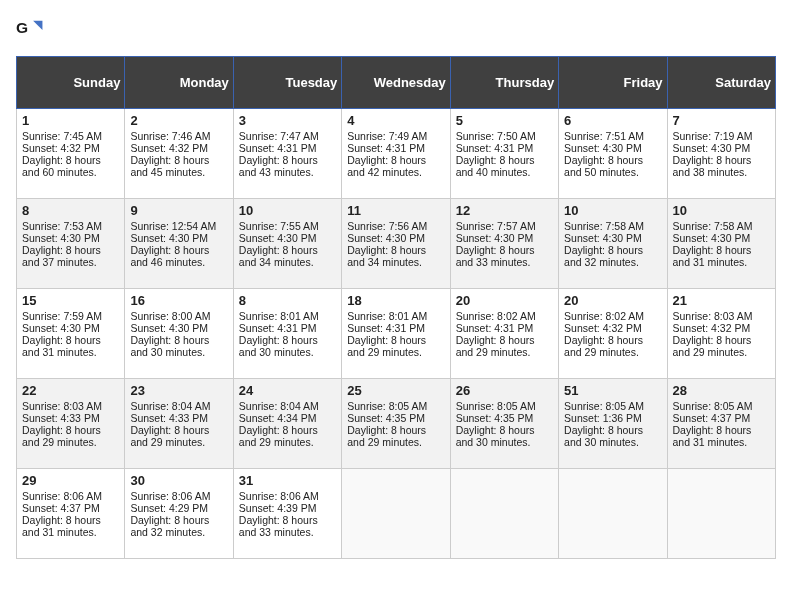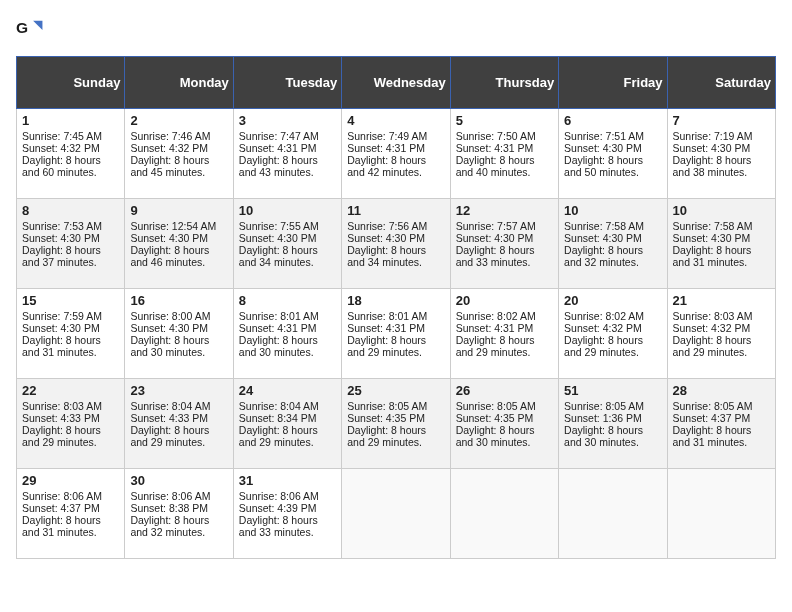--- a/index.html
+++ b/index.html
@@ -252,21 +252,21 @@
       </td>
         <td>
         <span class="day-number">23</span>
         <span>Sunrise: 8:04 AM</span><br>
         <span>Sunset: 4:33 PM</span><br>
         <span>Daylight: 8 hours and 29 minutes.</span>
       </td>
         <td>
         <span class="day-number">24</span>
         <span>Sunrise: 8:04 AM</span><br>
-        <span>Sunset: 8:34 PM</span><br>
+        <span>Sunset: 4:34 PM</span><br>
         <span>Daylight: 8 hours and 29 minutes.</span>
       </td>
         <td>
         <span class="day-number">25</span>
         <span>Sunrise: 8:05 AM</span><br>
         <span>Sunset: 4:35 PM</span><br>
         <span>Daylight: 8 hours and 29 minutes.</span>
       </td>
         <td>
         <span class="day-number">26</span>
@@ -290,21 +290,21 @@
       <tr>
         <td>
         <span class="day-number">29</span>
         <span>Sunrise: 8:06 AM</span><br>
         <span>Sunset: 4:37 PM</span><br>
         <span>Daylight: 8 hours and 31 minutes.</span>
       </td>
         <td>
         <span class="day-number">30</span>
         <span>Sunrise: 8:06 AM</span><br>
-        <span>Sunset: 8:38 PM</span><br>
+        <span>Sunset: 4:29 PM</span><br>
         <span>Daylight: 8 hours and 32 minutes.</span>
       </td>
         <td>
         <span class="day-number">31</span>
         <span>Sunrise: 8:06 AM</span><br>
         <span>Sunset: 4:39 PM</span><br>
         <span>Daylight: 8 hours and 33 minutes.</span>
       </td>
         <td class="cell-empty"></td>
         <td class="cell-empty"></td>

